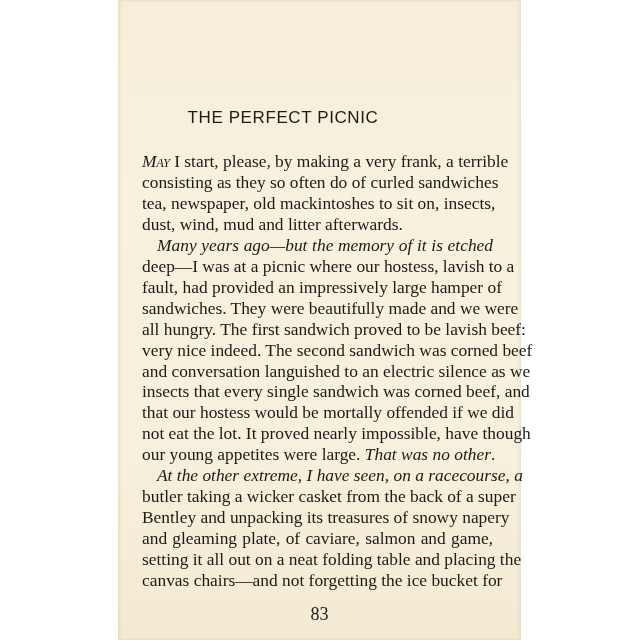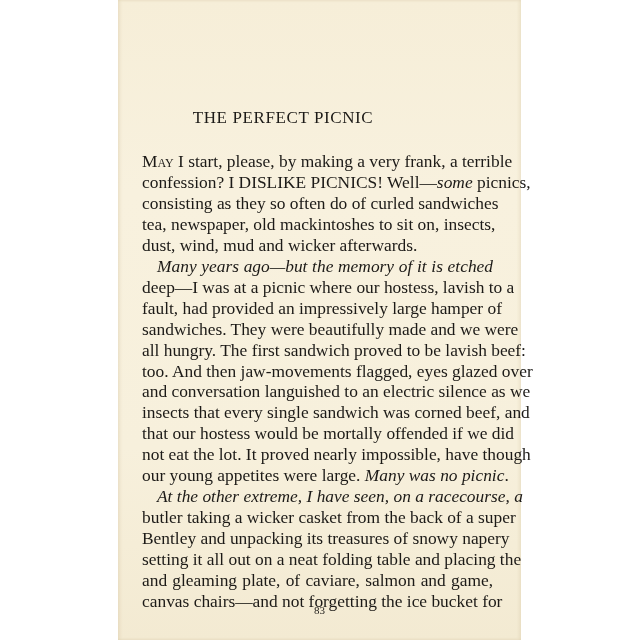--- a/index.html
+++ b/index.html
@@ -18,21 +18,21 @@
       height: 640px;
       background: linear-gradient(180deg, #f6eed8 0%, #f8f1de 30%, #f7f0dc 70%, #f3ead2 100%);
       box-shadow: inset 2px 0 3px rgba(200,180,140,0.25), inset -2px 0 3px rgba(200,180,140,0.2);
     }
     .title {
       position: absolute;
       top: 108px;
       left: 0;
       width: 330px;
       text-align: center;
-      font-family: Liberation Serif, serif;
+      font-family: Liberation Sans, sans-serif;
       font-size: 17px;
       letter-spacing: 0.6px;
       color: #1c1a17;
     }
     .body {
       position: absolute;
       top: 151px;
       left: 24px;
       width: 351px;
       font-family: "Liberation Serif", "DejaVu Serif", serif;
@@ -48,62 +48,61 @@
     .para .line {
       display: block;
       text-align: justify;
       text-align-last: justify;
       white-space: nowrap;
     }
     .para .line.last {
       text-align-last: left;
     }
     .indent { padding-left: 15px; font-style: italic; }
-    .smallcaps { font-variant: small-caps; }
+    .smallcaps { font-variant: small-caps; font-style: italic; }
     .page-number {
       position: absolute;
       top: 604px;
       left: 0;
       width: 403px;
       text-align: center;
       font-family: "Liberation Serif", "DejaVu Serif", serif;
-      font-size: 11px;
+      font-size: 18px;
       color: #1c1a17;
     }
     em { font-style: italic; }
   </style>
 </head>
 <body>
 
 <div class="page">
   <div class="title">THE PERFECT PICNIC</div>
   <div class="body" id="body">
       <div class="para">
         <span class="line"><span class="smallcaps">May</span><span> I start, please, by making a very frank, a terrible</span></span>
-        <span class="line"><span>confession? I DISLIKE PICNICS! Well—</span><em>some</em><span> picnics,</span></span>
         <span class="line"><span>consisting as they so often do of curled sandwiches</span></span>
         <span class="line"><span>tea, newspaper, old mackintoshes to sit on, insects,</span></span>
-        <span class="line last"><span>dust, wind, mud and wicker afterwards.</span></span>
+        <span class="line last"><span>dust, wind, mud and litter afterwards.</span></span>
       </div>
       <div class="para">
         <span class="line indent"><span>Many years ago—but the memory of it is etched</span></span>
         <span class="line"><span>deep—I was at a picnic where our hostess, lavish to a</span></span>
         <span class="line"><span>fault, had provided an impressively large hamper of</span></span>
         <span class="line"><span>sandwiches. They were beautifully made and we were</span></span>
         <span class="line"><span>all hungry. The first sandwich proved to be lavish beef:</span></span>
-        <span class="line"><span>too. And then jaw-movements flagged, eyes glazed over</span></span>
+        <span class="line"><span>very nice indeed. The second sandwich was corned beef</span></span>
         <span class="line"><span>and conversation languished to an electric silence as we</span></span>
         <span class="line"><span>insects that every single sandwich was corned beef, and</span></span>
         <span class="line"><span>that our hostess would be mortally offended if we did</span></span>
         <span class="line"><span>not eat the lot. It proved nearly impossible, have though</span></span>
-        <span class="line last"><span>our young appetites were large. </span><em>Many was no picnic</em><span>.</span></span>
+        <span class="line last"><span>our young appetites were large. </span><em>That was no other</em><span>.</span></span>
       </div>
       <div class="para">
         <span class="line indent"><span>At the other extreme, I have seen, on a racecourse, a</span></span>
         <span class="line"><span>butler taking a wicker casket from the back of a super</span></span>
         <span class="line"><span>Bentley and unpacking its treasures of snowy napery</span></span>
+        <span class="line"><span>and gleaming plate, of caviare, salmon and game,</span></span>
         <span class="line"><span>setting it all out on a neat folding table and placing the</span></span>
-        <span class="line"><span>and gleaming plate, of caviare, salmon and game,</span></span>
         <span class="line"><span>canvas chairs—and not forgetting the ice bucket for</span></span>
       </div>
     </div>
   <div class="page-number">83</div>
 </div>
 
 </body></html>

